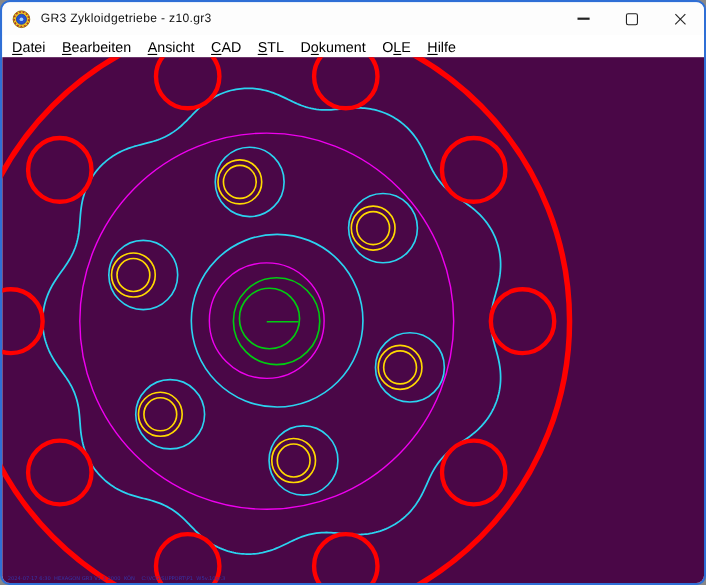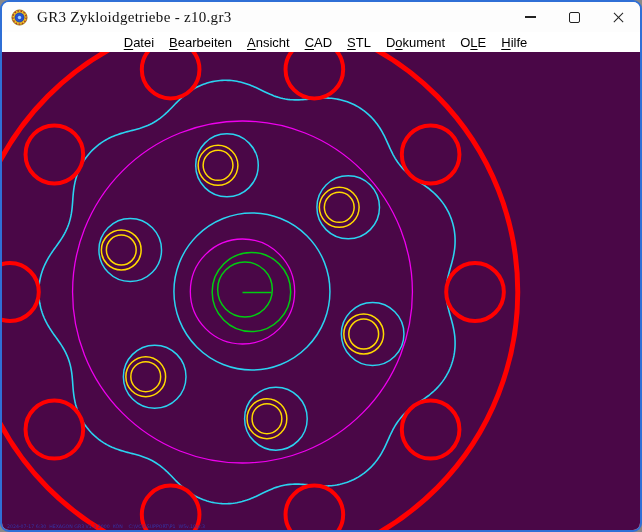--- a/index.html
+++ b/index.html
@@ -1,30 +1,30 @@
 <!DOCTYPE html>
 <html><head>
 <meta charset="utf-8">
 <style>
   html,body{margin:0;padding:0;background:#888;font-family:"Liberation Sans",sans-serif;}
   .window{position:relative;width:642px;height:532px;background:#fff;border:2px solid #2f6fd6;
           border-radius:9px;overflow:hidden;box-sizing:border-box;}
   .titlebar{position:absolute;left:0;top:0;width:100%;height:30px;background:#fdfdfd;
             display:flex;align-items:center;}
   .app-icon{width:17px;height:17px;margin-left:9px;flex:0 0 auto;}
-  .title-text{margin-left:9px;font-size:15px;color:#111;white-space:pre;letter-spacing:.3px;font-family:Liberation Serif, serif;}
+  .title-text{margin-left:9px;font-size:11px;color:#111;white-space:pre;letter-spacing:.3px;}
   .win-controls{margin-left:auto;display:flex;height:100%;}
   .win-btn{width:44px;height:100%;display:flex;align-items:center;justify-content:center;cursor:default;}
   .min-glyph{width:11px;height:1.3px;background:#222;}
   .max-glyph{width:9px;height:9px;border:1.2px solid #222;border-radius:2px;}
   .close-glyph{position:relative;width:11px;height:11px;}
   .close-glyph:before,.close-glyph:after{content:"";position:absolute;left:-1px;top:5px;width:13px;height:1.2px;background:#222;}
   .close-glyph:before{transform:rotate(45deg);} .close-glyph:after{transform:rotate(-45deg);}
   .menubar{position:absolute;left:0;top:30px;width:100%;height:20px;background:#ffffff;
-           display:flex;align-items:center;gap:15px;padding-left:9px;box-sizing:border-box;justify-content:center;}
+           display:flex;align-items:center;gap:15px;padding-left:9px;box-sizing:border-box;}
   .menu-item{font-size:13px;color:#000;white-space:pre;}
   .menu-item u{text-decoration:underline;text-underline-offset:2px;}
   .canvas{position:absolute;left:0;top:50px;width:100%;height:482px;background:#4a0747;}
   .canvas svg{display:block;width:100%;height:100%;}
   .statusline{position:absolute;left:5px;bottom:5px;font-size:6px;line-height:6px;
               transform:scale(.78);transform-origin:left bottom;color:#3434a6;
               font-family:"DejaVu Sans",sans-serif;white-space:pre;}
 </style>
 </head>
 <body>

